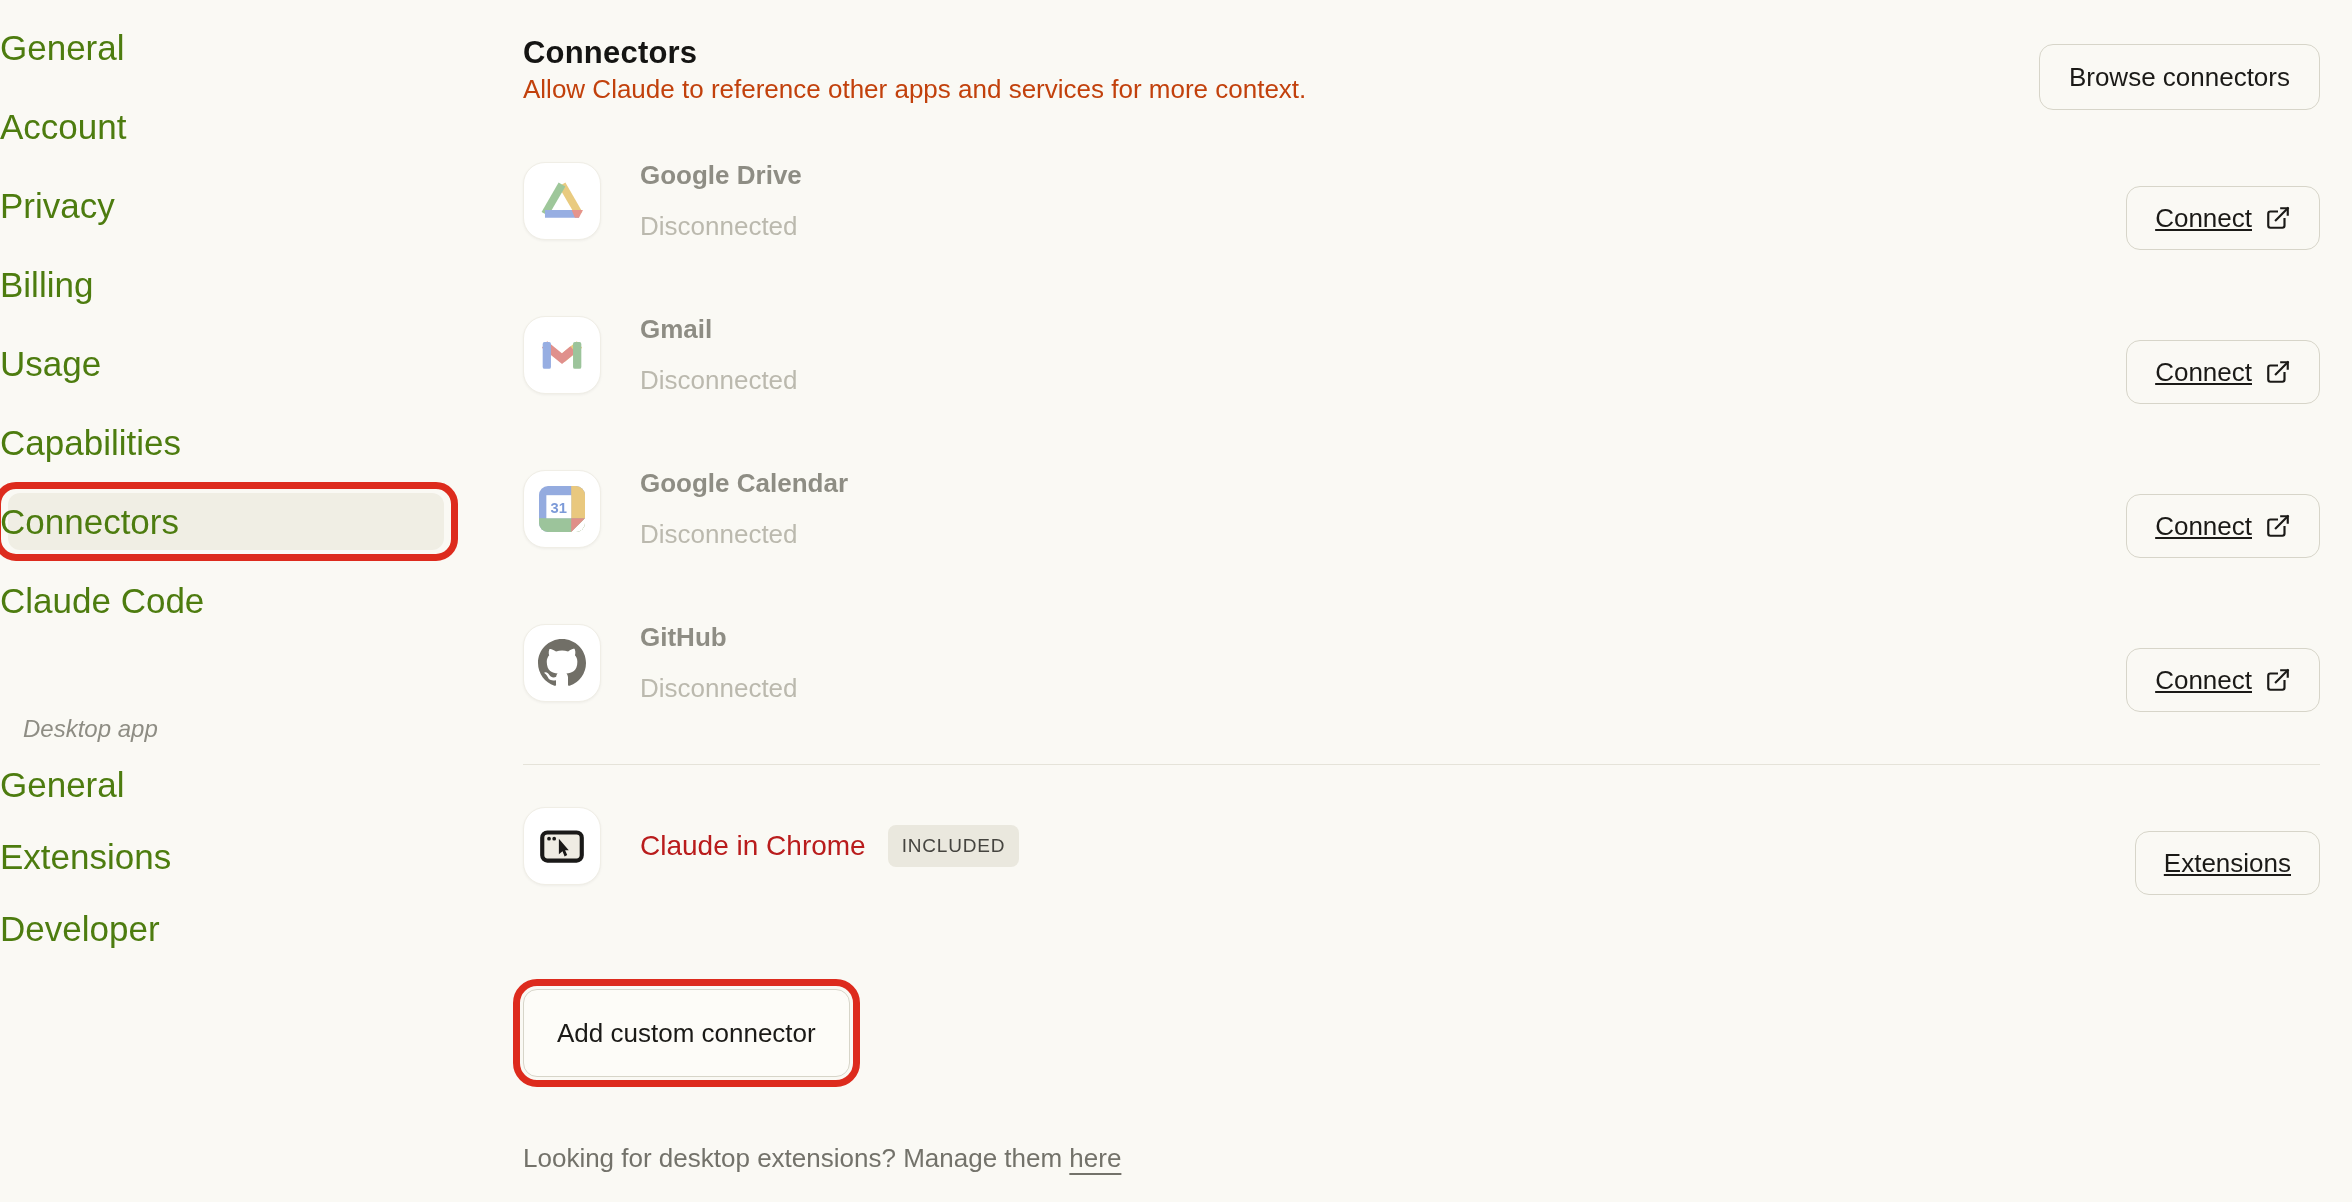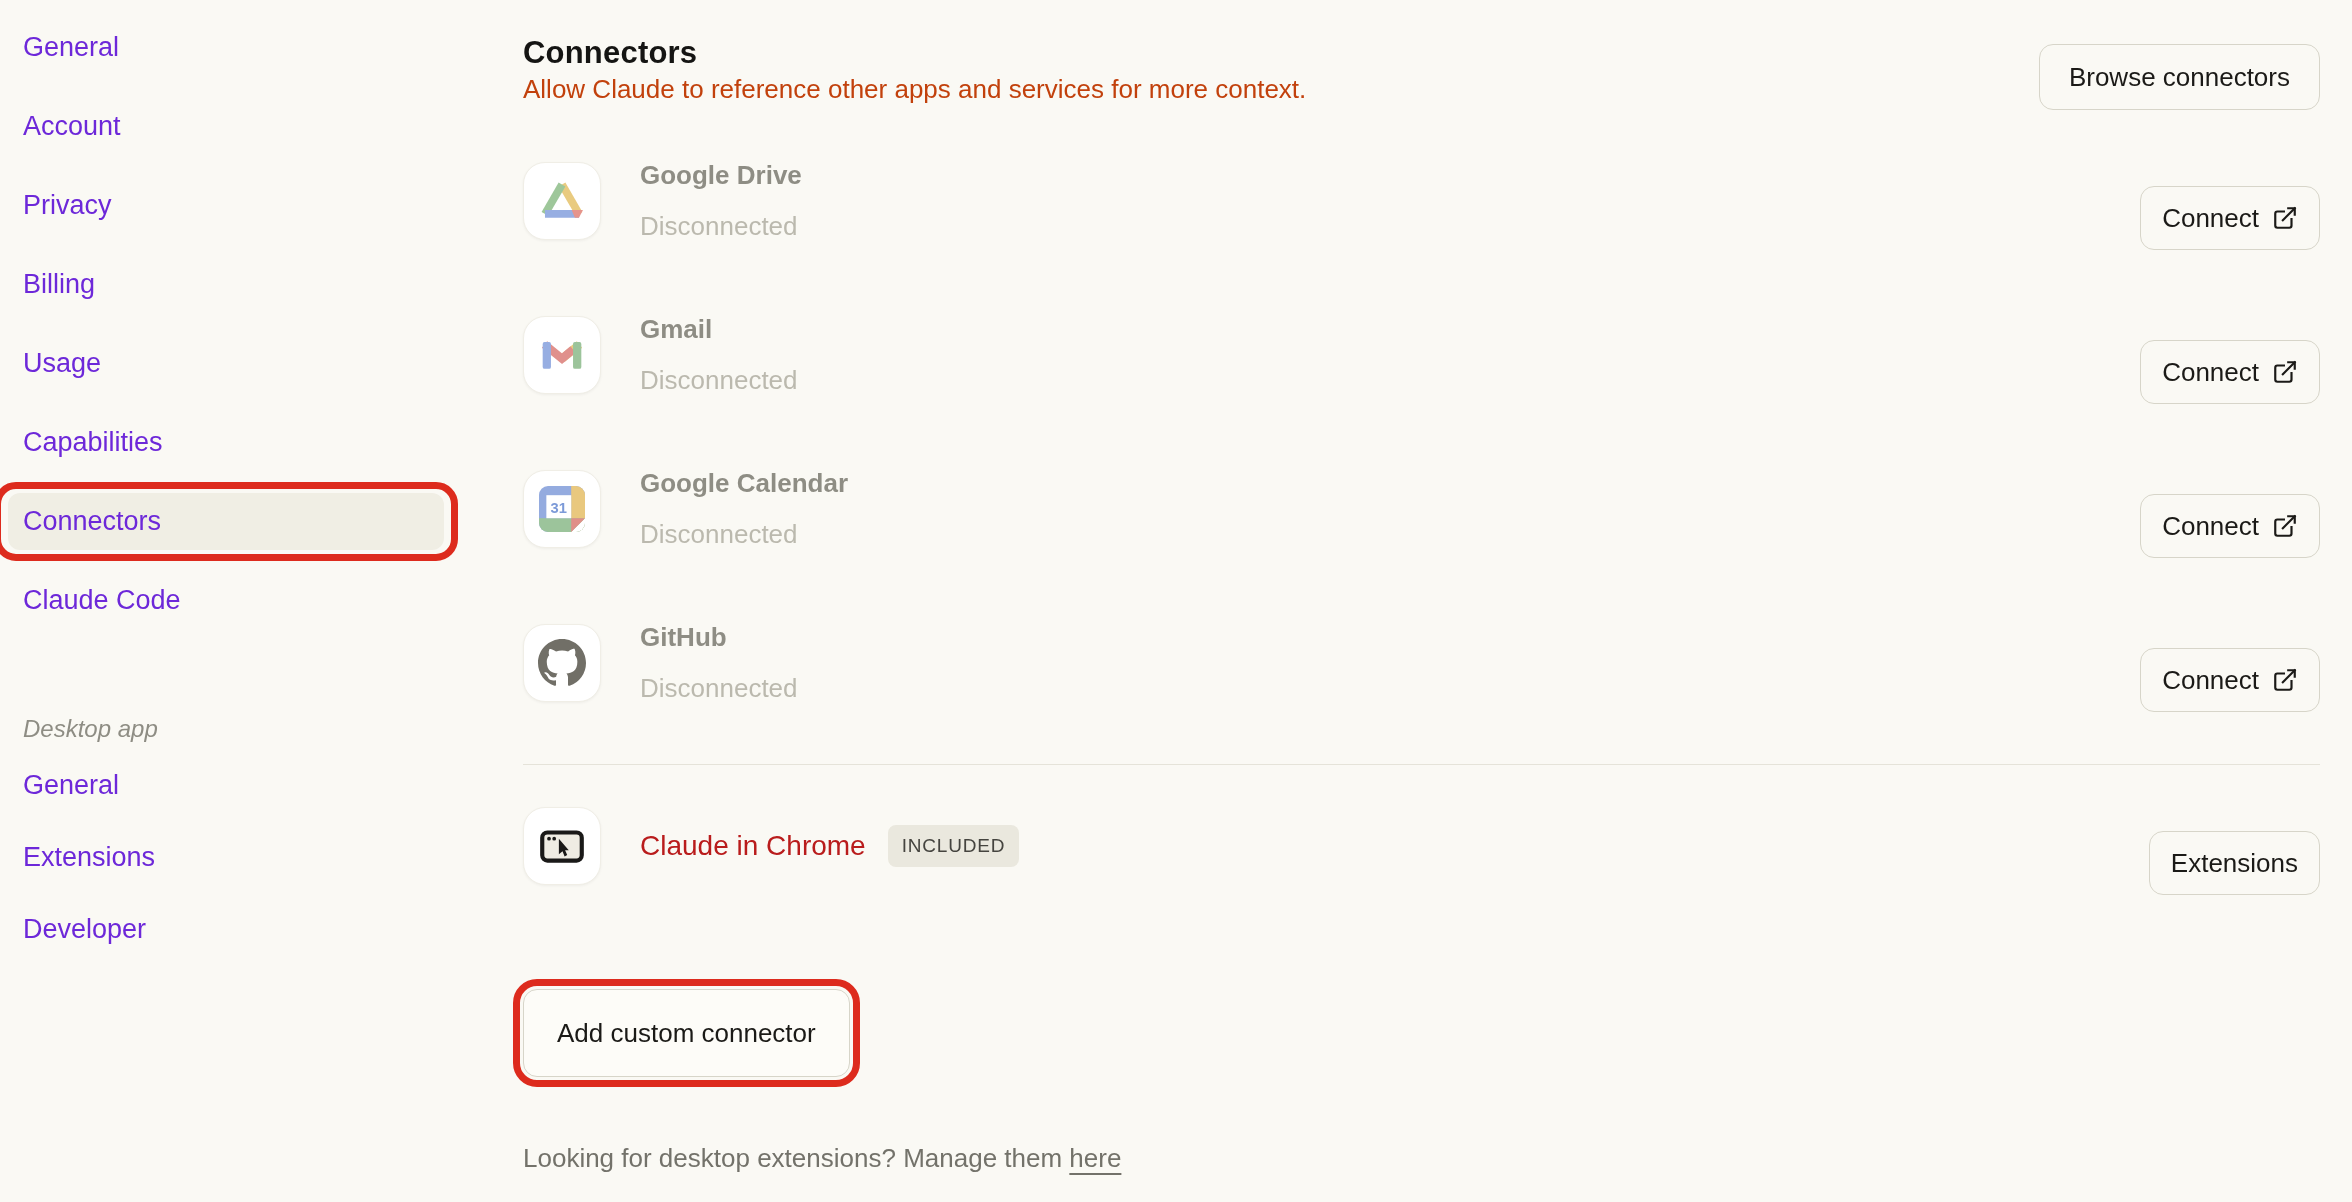--- a/index.html
+++ b/index.html
@@ -11,21 +11,21 @@
     overflow:hidden;
     position:relative;
   }
   
   .sidebar{
     position:absolute;left:0;top:0;width:470px;height:1202px;
     padding-top:8px;box-sizing:border-box;
   }
   .nav-item{
     height:79px;display:flex;align-items:center;
-    padding-left:23px;font-size:27px;color:#6d28d9;
+    font-size:35px;color:#4d7c0f;
     position:relative;cursor:pointer;
   }
   .nav-item.selected .sel-bg{
     position:absolute;left:8px;right:26px;top:11px;bottom:11px;
     background:#f0eee4;border-radius:12px;z-index:0;
   }
   .nav-item.selected .annotation-ring{
     position:absolute;left:-6px;right:12px;top:0px;bottom:0px;
     border:7px solid #dd2b1d;border-radius:22px;z-index:2;pointer-events:none;
   }
@@ -56,21 +56,21 @@
   .conn-row{position:relative;height:78px;margin-bottom:76px;display:flex;}
   .icon-tile{
     width:78px;height:78px;background:#ffffff;border-radius:22px;
     border:1px solid #f0eee6;box-sizing:border-box;
     display:flex;align-items:center;justify-content:center;
     box-shadow:0 1px 3px rgba(0,0,0,0.05);flex:none;
   }
   .row-text{display:flex;flex-direction:column;justify-content:center;height:78px;margin-left:39px;}
   .conn-name{font-size:26px;color:#8e8d84;line-height:51px;white-space:nowrap;font-weight:bold;}
   .conn-status{font-size:26px;color:#bbb9ae;line-height:51px;white-space:nowrap;}
-  .row-action{position:absolute;right:0;top:7px;height:64px;padding:0 21px;}
+  .row-action{position:absolute;right:0;top:7px;height:64px;padding:0 28px;text-decoration:underline;}
   .divider{position:absolute;top:764px;left:0;right:0;height:1px;background:#e5e3d9;}
   .chrome-row{position:absolute;top:807px;left:0;right:0;height:78px;display:flex;align-items:center;}
   .chrome-name{font-size:28px;color:#b91c1c;margin-left:39px;white-space:nowrap;}
   .badge{
     margin-left:22px;height:34px;display:inline-flex;align-items:center;
     background:#eae8de;border-radius:8px;padding:4px 14px;
     font-size:19px;letter-spacing:.8px;color:#45443f;font-weight:500;
   }
   .add-wrap{position:absolute;top:972px;left:0;}
   .add-btn{height:88px;padding:0 33px;position:relative;background:#fdfcf8;}

